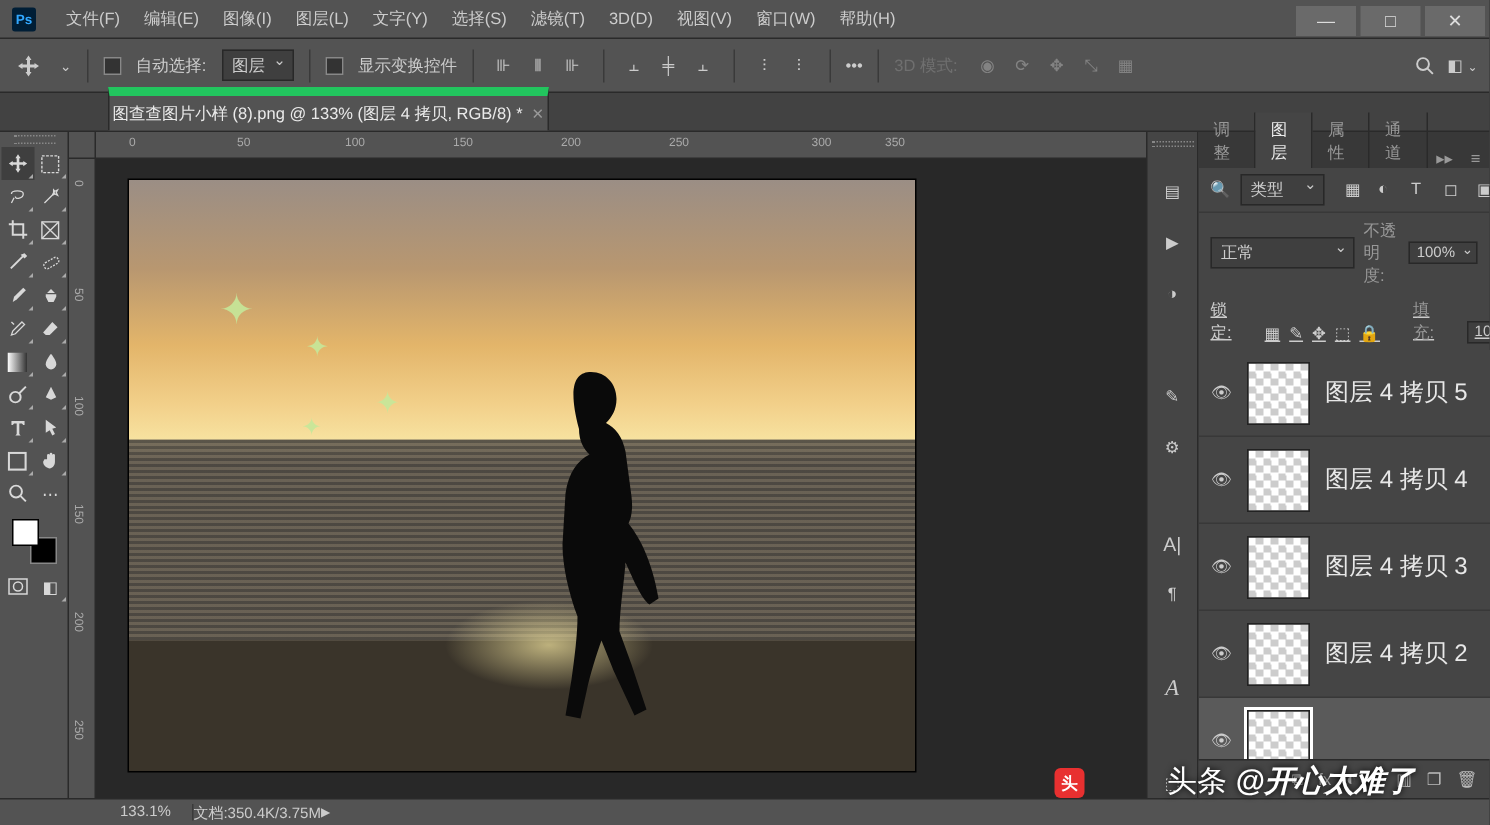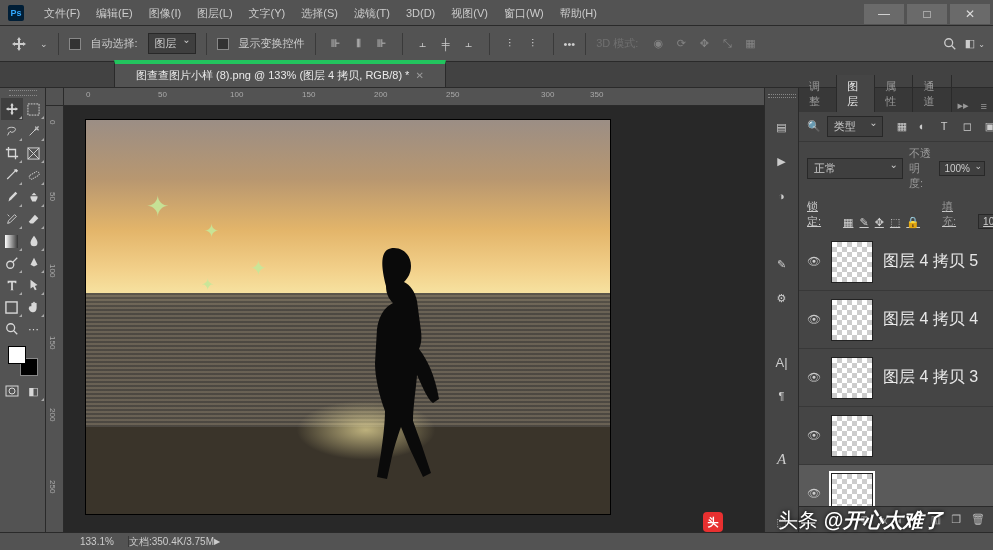--- a/index.html
+++ b/index.html
@@ -23,21 +23,21 @@
 .dd { background:#3f3f3f; border:1px solid #282828; padding:2px 18px 2px 6px; position:relative; }
 .dd::after { content:"⌄"; position:absolute; right:4px; top:0; font-size:10px; }
 .alabel { color:#999; }
 .align-grp { display:flex; gap:3px; }
 .align-grp div { width:20px; height:18px; border:1px solid transparent; display:flex; align-items:center; justify-content:center; }
 .opt-right { margin-left:auto; display:flex; gap:8px; align-items:center; }
 .disabled { opacity:.4; }
 
 
 .doctabs { height:26px; background:#424242; display:flex; align-items:flex-end; padding-left:72px; border-bottom:1px solid #2a2a2a; }
-.doctab { background:#535353; padding:4px 21px; font-size:11px; border-top:4px solid #22c55e; border-left:1px solid #2a2a2a; border-right:1px solid #2a2a2a; display:flex; align-items:center; gap:6px;margin-left:42px; }
+.doctab { background:#535353; padding:4px 2px; font-size:11px; border-top:6px solid #22c55e; border-left:1px solid #2a2a2a; border-right:1px solid #2a2a2a; display:flex; align-items:center; gap:6px; }
 .doctab .x { font-size:10px; color:#999; }
 .doctitle { color:#eaeaea; }
 
 
 .main { display:flex; height:calc(100% - 26px - 36px - 26px - 18px); }
 
 
 .tools { width:46px; background:#535353; border-right:1px solid #2a2a2a; display:flex; flex-direction:column; align-items:center; padding-top:2px; }
 .tool-row { display:flex; }
 .tool { width:22px; height:22px; display:flex; align-items:center; justify-content:center; position:relative; color:#d8d8d8; fill:#d8d8d8; }
@@ -468,20 +468,21 @@
           <span class="lname">图层 4 拷贝 4</span>
         </div>
       <div class="layer">
           <span class="eye">👁</span>
           <div class="thumb"></div>
           <span class="lname">图层 4 拷贝 3</span>
         </div>
       <div class="layer">
           <span class="eye">👁</span>
           <div class="thumb"></div>
+          <span class="lname">图层 4 拷贝 2</span>
         </div>
       <div class="layer sel">
           <span class="eye">👁</span>
           <div class="thumb" style="outline:2px solid #fff;"></div>
           <span class="lname"></span>
         </div>
     </div>
     <div class="panel-foot">
       <span>⧉</span>
       <span>fx</span>

